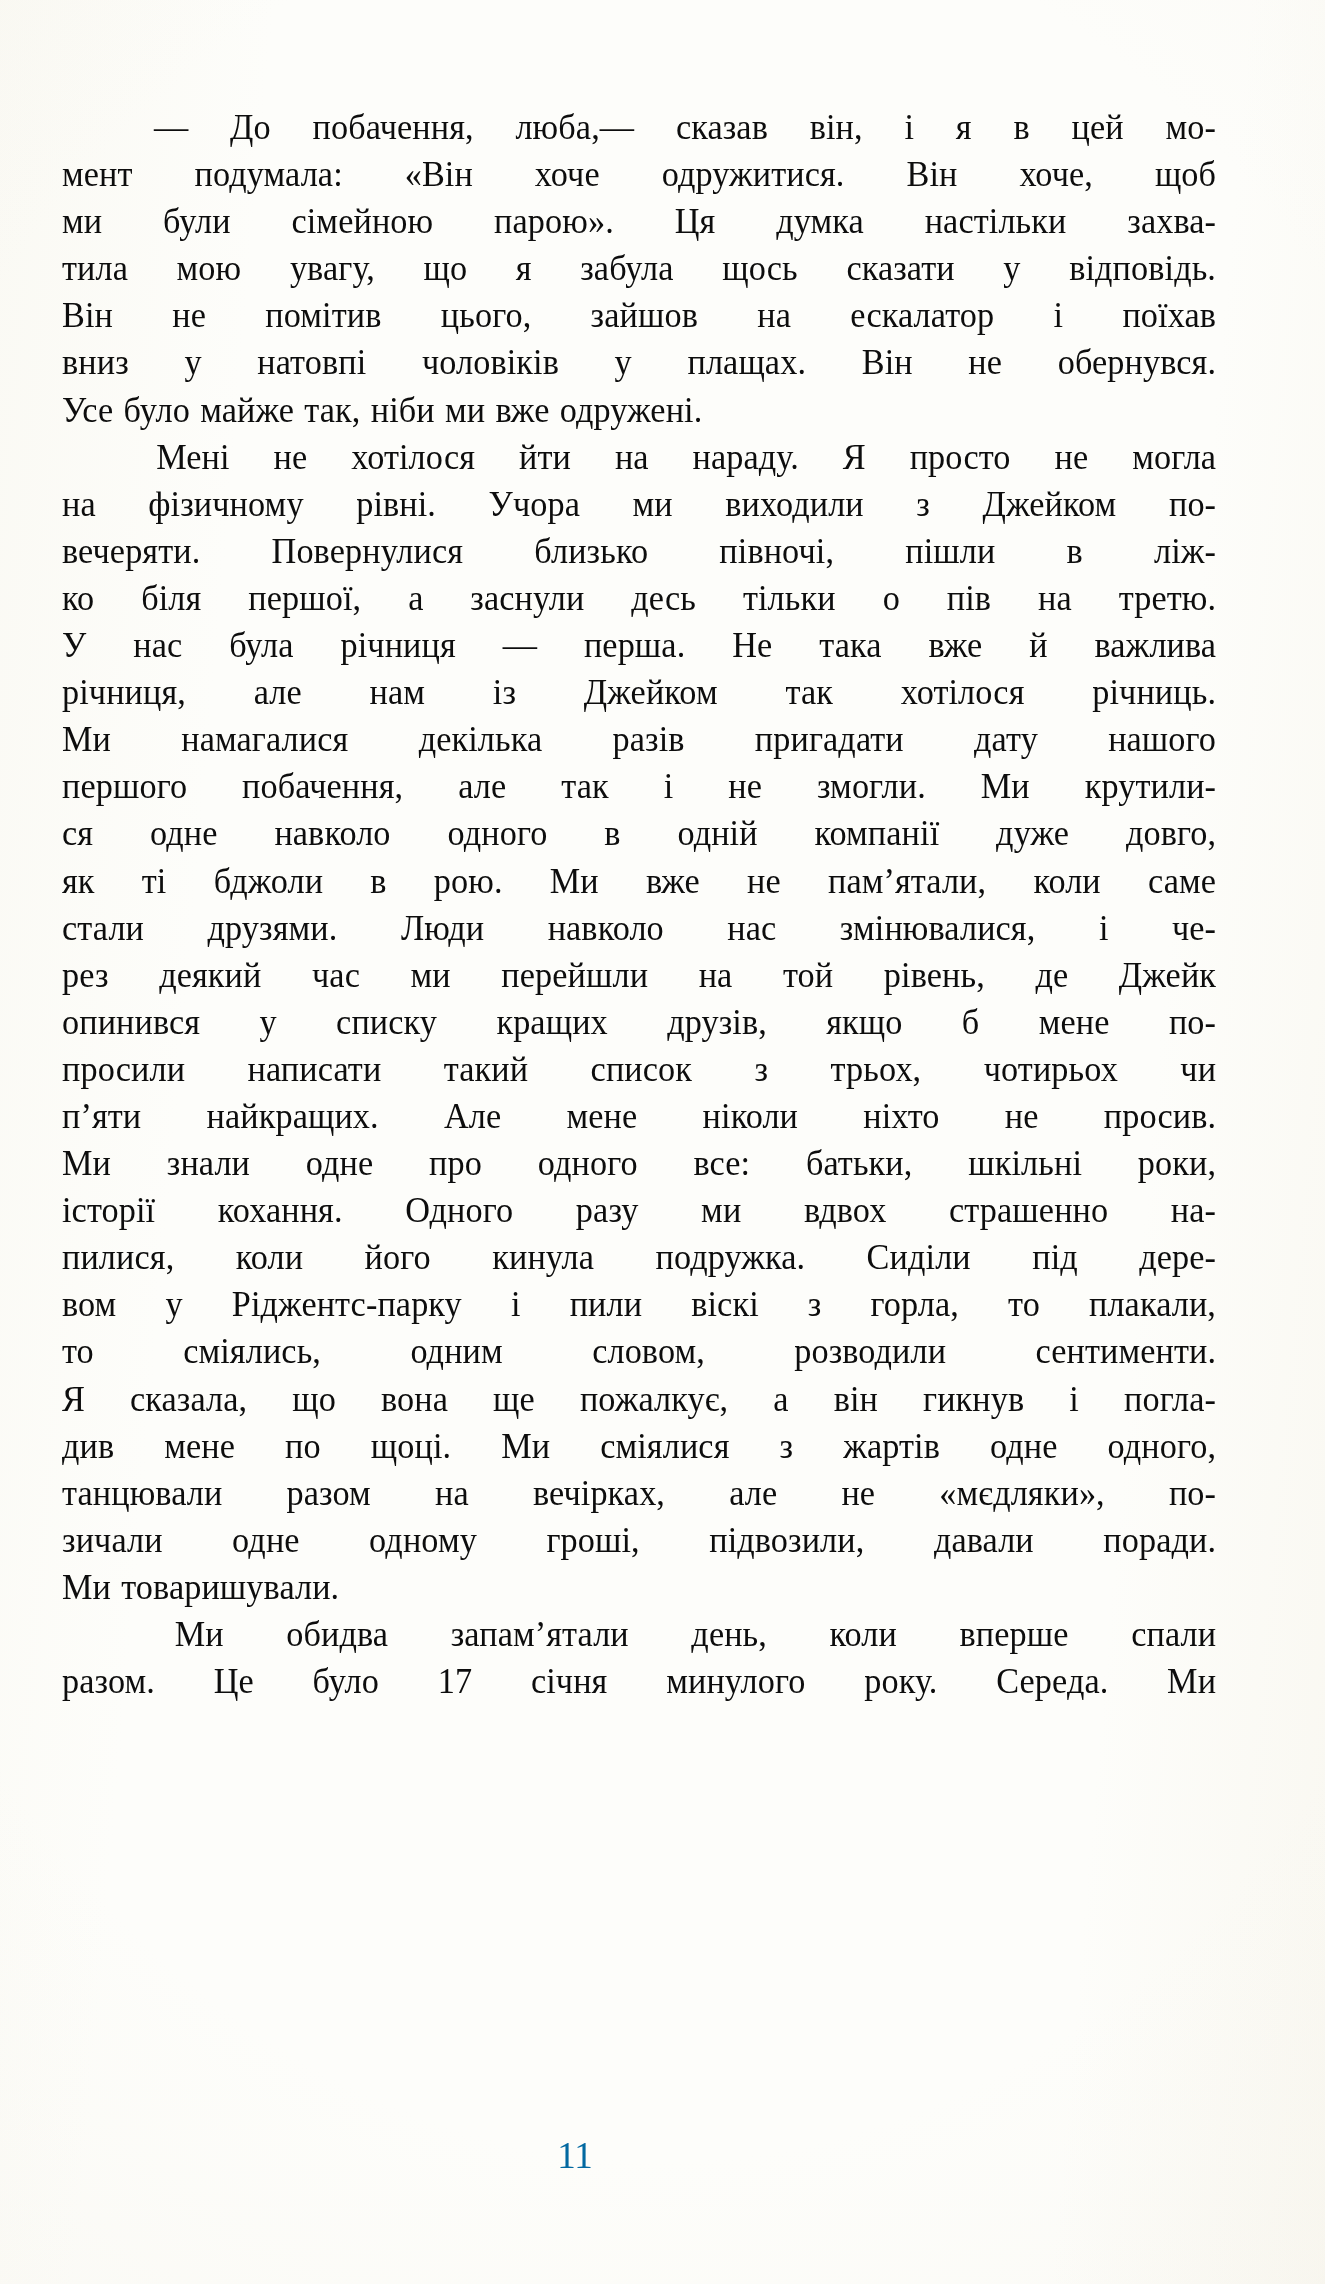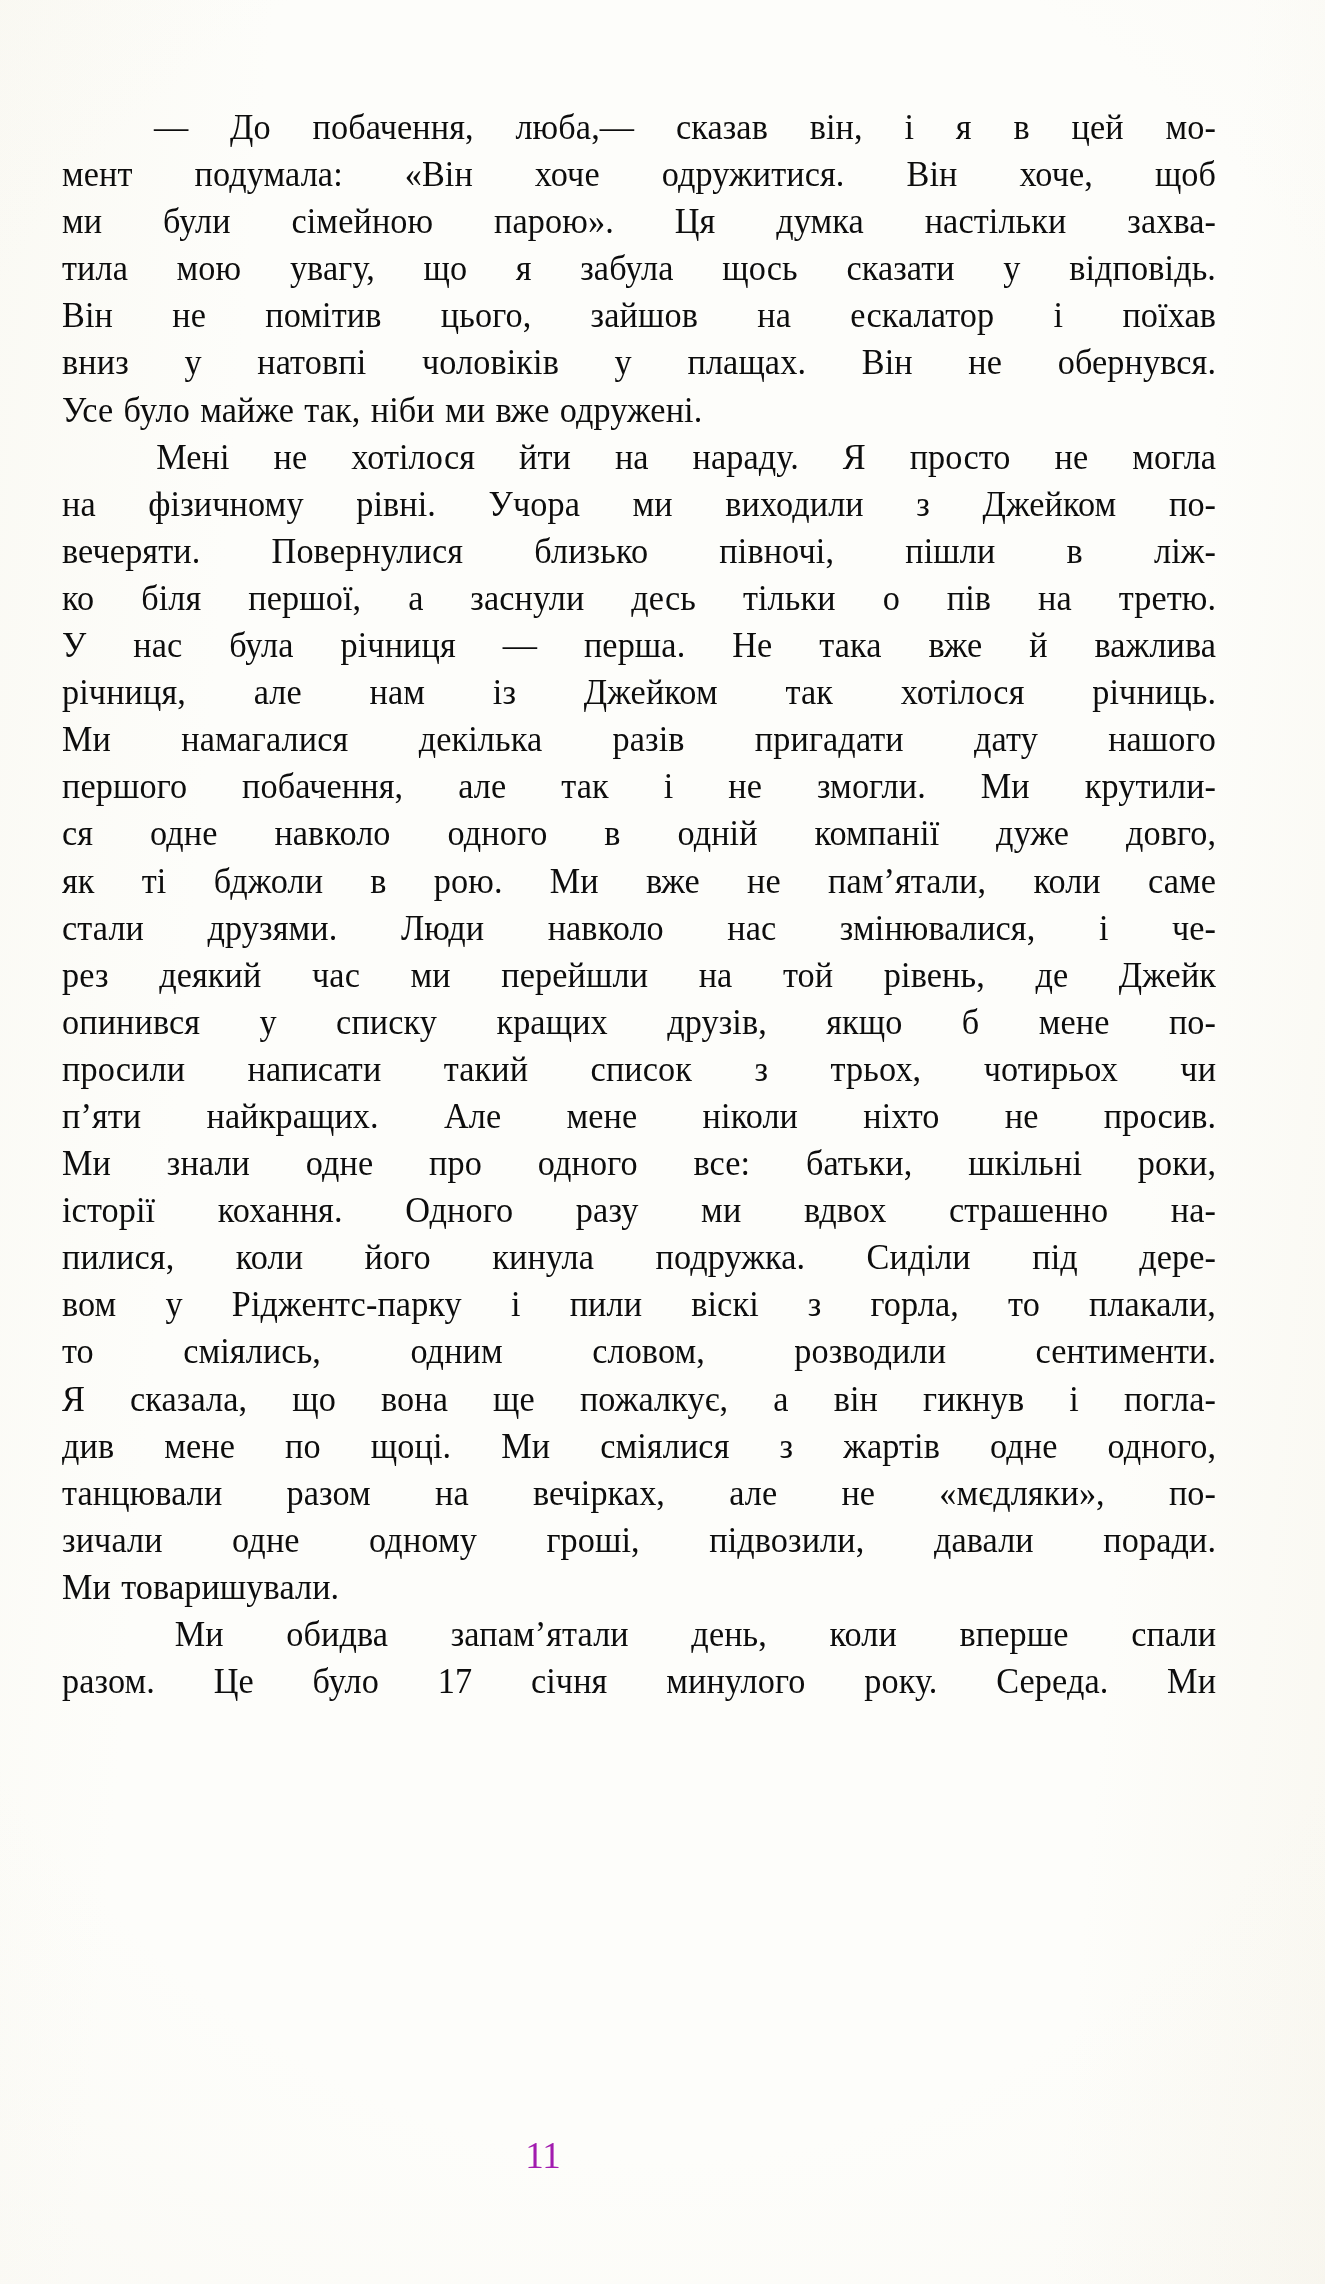--- a/index.html
+++ b/index.html
@@ -67,22 +67,23 @@
     width: 52px;
   }
 
   .page-number {
     position: absolute;
     left: 0;
     top: 2134px;
     width: 1086px;
     text-align: center;
     font-size: 37px;
-    color: #a21caf;
+    color: #0369a1;
     font-family: "Liberation Serif", "DejaVu Serif", serif;
+    padding-left: 32px;
   }
 </style>
 </head>
 <body>
 
 <div class="page">
   <div class="paper-texture"></div>
 
   <div class="text-block" id="text-block">
       <div class="line"><span class="indent-lead"></span><span>—</span><span>До</span><span>побачення,</span><span>люба,—</span><span>сказав</span><span>він,</span><span>і</span><span>я</span><span>в</span><span>цей</span><span>мо-</span></div>

